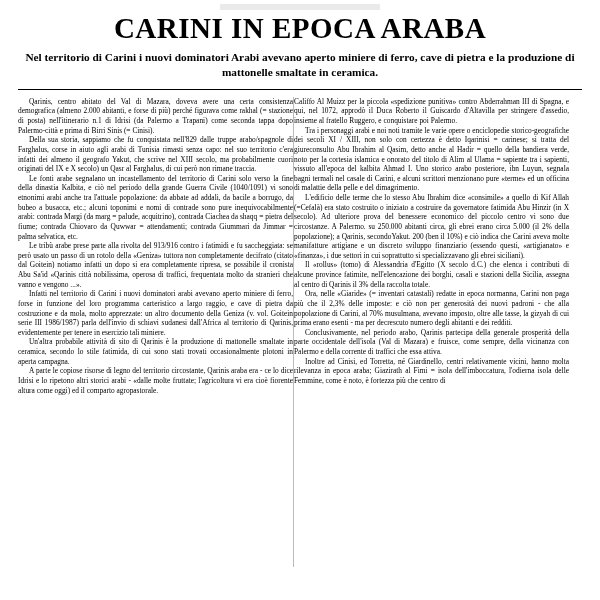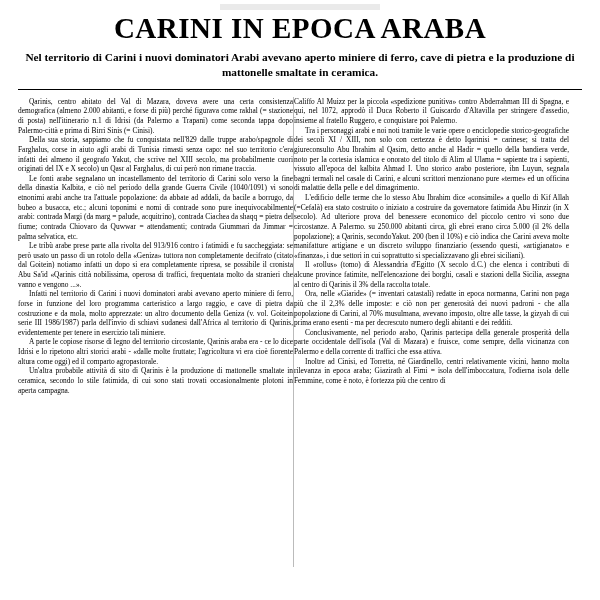--- a/index.html
+++ b/index.html
@@ -96,22 +96,22 @@
   <hr class="rule">
 
   <div class="columns">
 
     <div class="col">
       <p>Qarinis, centro abitato del Val di Mazara, doveva avere una certa consistenza demografica (almeno 2.000 abitanti, e forse di più) perché figurava come rakhal (= stazione di posta) nell'itinerario n.1 di Idrisi (da Palermo a Trapani) come seconda tappa dopo Palermo-città e prima di Birri Sinis (= Cinisi).</p>
       <p>Della sua storia, sappiamo che fu conquistata nell'829 dalle truppe arabo/spagnole di Farghalus, corse in aiuto agli arabi di Tunisia rimasti senza capo: nel suo territorio c'era infatti dei almeno il geografo Yakut, che scrive nel XIII secolo, ma probabilmente cuori originati del IX e X secolo) un Qasr al Farghalus, di cui però non rimane traccia.</p>
       <p>Le fonti arabe segnalano un incastellamento del territorio di Carini solo verso la fine della dinastia Kalbita, e ciò nel periodo della grande Guerra Civile (1040/1091) vi sono etnonimi arabi anche tra l'attuale popolazione: da abbate ad addali, da bacile a borrugo, da bubeo a busacca, etc.; alcuni toponimi e nomi di contrade sono pure inequivocabilmente arabi: contrada Margi (da marg = palude, acquitrino), contrada Ciachea da shaqq = pietra del fiume; contrada Chiovaro da Quwwar = attendamenti; contrada Giummari da Jimmar = palma selvatica, etc.</p>
       <p>Le tribù arabe prese parte alla rivolta del 913/916 contro i fatimidi e fu saccheggiata: se però usato un passo di un rotolo della «Geniza» tuttora non completamente decifrato (citato dal Goitein) notiamo infatti un dopo si era completamente ripresa, se possibile il cronista Abu Sa'id «Qarinis città nobilissima, operosa di traffici, frequentata molto da stranieri che vanno e vengono ...».</p>
       <p>Infatti nel territorio di Carini i nuovi dominatori arabi avevano aperto miniere di ferro, forse in funzione del loro programma carteristico a largo raggio, e cave di pietra da costruzione e da mola, molto apprezzate: un altro documento della Geniza (v. vol. Goitein serie III 1986/1987) parla dell'invio di schiavi sudanesi dall'Africa al territorio di Qarinis, evidentemente per tenere in esercizio tali miniere.</p>
+      <p>Un'altra probabile attività di sito di Qarinis è la produzione di mattonelle smaltate in ceramica, secondo lo stile fatimida, di cui sono stati trovati occasionalmente plotoni in aperta campagna.</p>
       <p>A parte le copiose risorse di legno del territorio circostante, Qarinis araba era - ce lo dice Idrisi e lo ripetono altri storici arabi - «dalle molte fruttate; l'agricoltura vi era cioè fiorente altura come oggi) ed il comparto agropastorale.</p>
-      <p>Un'altra probabile attività di sito di Qarinis è la produzione di mattonelle smaltate in ceramica, secondo lo stile fatimida, di cui sono stati trovati occasionalmente plotoni in aperta campagna.</p>
     </div>
 
     <div class="divider"></div>
 
     <div class="col">
       <p class="noindent">Califfo Al Muizz per la piccola «spedizione punitiva» contro Abderrahman III di Spagna, e qui, nel 1072, approdò il Duca Roberto il Guiscardo d'Altavilla per stringere d'assedio, insieme al fratello Ruggero, e conquistare poi Palermo.</p>
       <p>Tra i personaggi arabi e noi noti tramite le varie opere o enciclopedie storico-geografiche dei secoli XI / XIII, non solo con certezza è detto Iqarinisi = carinese; si tratta del giureconsulto Abu Ibrahim al Qasim, detto anche al Hadir = quello della bandiera verde, noto per la cortesia islamica e onorato del titolo di Alim al Ulama = sapiente tra i sapienti, vissuto all'epoca del kalbita Ahmad I. Uno storico arabo posteriore, ibn Luyun, segnala bagni termali nel casale di Carini, e alcuni scrittori menzionano pure «terme» ed un officina di malattie della pelle e del dimagrimento.</p>
       <p>L'edificio delle terme che lo stesso Abu Ibrahim dice «consimile» a quello di Kif Allah (=Cefalà) era stato costruito o iniziato a costruire da governatore fatimida Abu Hinzir (in X secolo). Ad ulteriore prova del benessere economico del piccolo centro vi sono due circostanze. A Palermo. su 250.000 abitanti circa, gli ebrei erano circa 5.000 (il 2% della popolazione); a Qarinis, secondoYakut. 200 (ben il 10%) e ciò indica che Carini aveva molte manifatture artigiane e un discreto sviluppo finanziario (essendo questi, «artigianato» e «finanza», i due settori in cui soprattutto si specializzavano gli ebrei siciliani).</p>
       <p>Il «rollus» (tomo) di Alessandria d'Egitto (X secolo d.C.) che elenca i contributi di alcune province fatimite, nell'elencazione dei borghi, casali e stazioni della Sicilia, assegna al centro di Qarinis il 3% della raccolta totale.</p>
       <p>Ora, nelle «Giaride» (= inventari catastali) redatte in epoca normanna, Carini non paga più che il 2,3% delle imposte: e ciò non per generosità dei nuovi padroni - che alla popolazione di Carini, al 70% musulmana, avevano imposto, oltre alle tasse, la gizyah di cui prima erano esenti - ma per decrescuto numero degli abitanti e dei redditi.</p>

